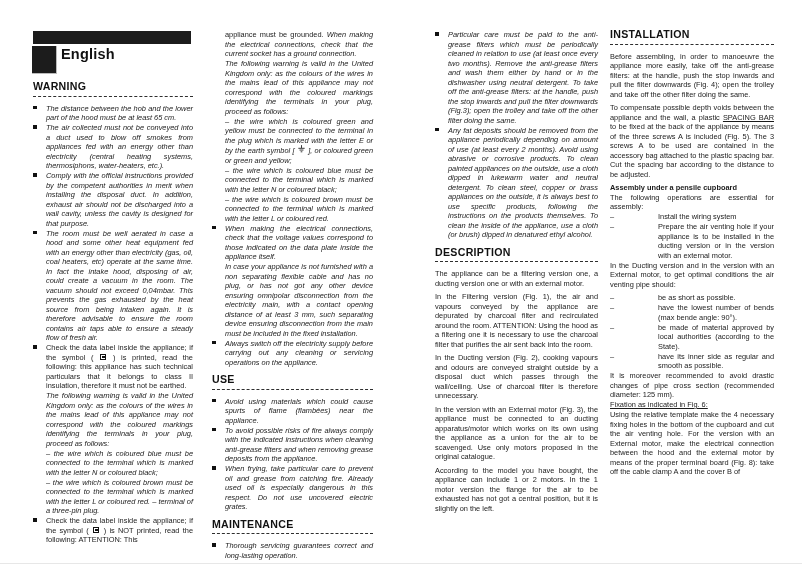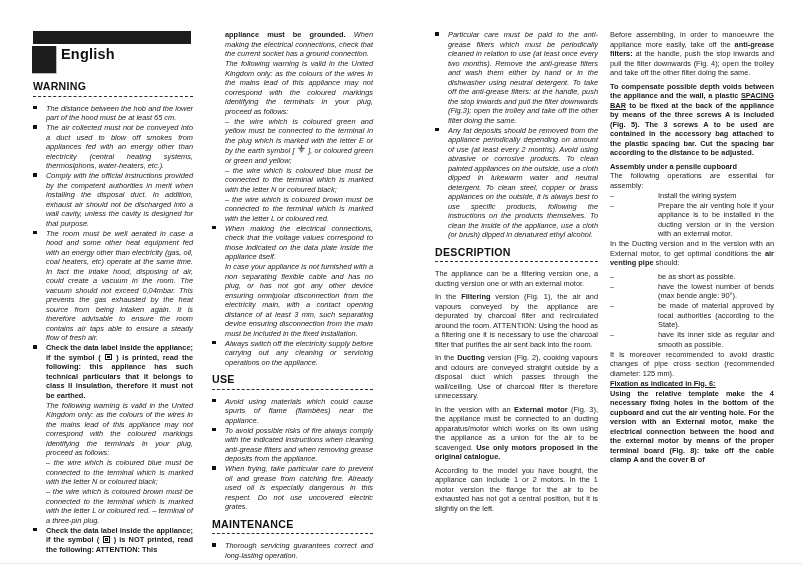--- a/index.html
+++ b/index.html
@@ -39,21 +39,21 @@
   .bullet .bm { flex:0 0 13px; padding-top:2.2px; }
   .bullet .bm i { display:block; width:3.6px; height:3.6px; background:#111; }
   .bullet .bt { flex:1; text-align:justify; }
   .dash { display:flex; margin-bottom:0.5px; }
   .dash .dm { flex:0 0 10px; }
   .dash .dt { flex:1; text-align:justify;padding-left:38px; }
   .subhead { font-weight:bold; margin-top:4px; }
 
   
   .ri { font-style:italic; }
-  .rb { font-weight:bold; font-style:normal; }
+  .rb { font-weight:normal; font-style:normal; }
   .ru { text-decoration:underline; }
   .it { font-style:italic; }
 
   
   .sym-class2 { display:inline-block; width:6.5px; height:6.5px; border:1px solid #111; position:relative; vertical-align:-0.5px; margin:0 1px; }
   .sym-class2 .in { position:absolute; left:1.2px; top:1.2px; width:2.4px; height:2.4px; border:0.9px solid #111; }
   .sym-earth { display:inline-block; vertical-align:-0.5px; margin:0 1px; }
 </style>
 </head>
 <body>
@@ -185,20 +185,24 @@
       </div>
       <div class="p"><span>The appliance can be a filtering version one, a ducting version one or with an external motor.</span></div>
       <div class="p"><span>In the </span><span class="rb ">Filtering</span><span> version (Fig. 1), the air and vapours conveyed by the appliance are depurated by charcoal filter and recirculated around the room. ATTENTION: Using the hood as a filtering one it is necessary to use the charcoal filter that purifies the air sent back into the room.</span></div>
       <div class="p"><span>In the </span><span class="rb ">Ducting</span><span> version (Fig. 2), cooking vapours and odours are conveyed straight outside by a disposal duct which passes through the wall/ceiling. Use of charcoal filter is therefore unnecessary.</span></div>
       <div class="p"><span>In the version with an </span><span class="rb ">External motor</span><span> (Fig. 3), the appliance must be connected to an ducting apparatus/motor which works on its own using the appliance as a union for the air to be scavenged. </span><span class="rb ">Use only motors proposed in the original catalogue.</span></div>
       <div class="p"><span>According to the model you have bought, the appliance can include 1 or 2 motors. In the 1 motor version the flange for the air to be exhausted has not got a central position, but it is slightly on the left.</span></div>
     </div>
   </div>
 <div class="col" id="col4">
     <div class="col-flow">
+      <div class="sec">
+        <div class="sec-title">INSTALLATION</div>
+        <div class="sec-rule"></div>
+      </div>
       <div class="p"><span>Before assembling, in order to manoeuvre the appliance more easily, take off the </span><span class="rb ">anti-grease filters:</span><span> at the handle, push the stop inwards and pull the filter downwards (Fig. 4); open the trolley and take off the other filter doing the same.</span></div>
       <div class="p"><span class="rb ">To compensate possible depth voids between the appliance and the wall, a plastic </span><span class="rb ru">SPACING BAR</span><span class="rb "> to be fixed at the back of the appliance by means of the three screws A is included (Fig. 5). The 3 screws A to be used are contained in the accessory bag attached to the plastic spacing bar. Cut the spacing bar according to the distance to be adjusted.</span></div>
       <div class="subhead">Assembly under a pensile cupboard</div>
       <div class="p tight"><span>The following operations are essential for assembly:</span></div>
       <div class="dash">
         <span class="dm">–</span>
         <div class="dt"><span>Install the wiring system</span></div>
       </div>
       <div class="dash">
         <span class="dm">–</span>

